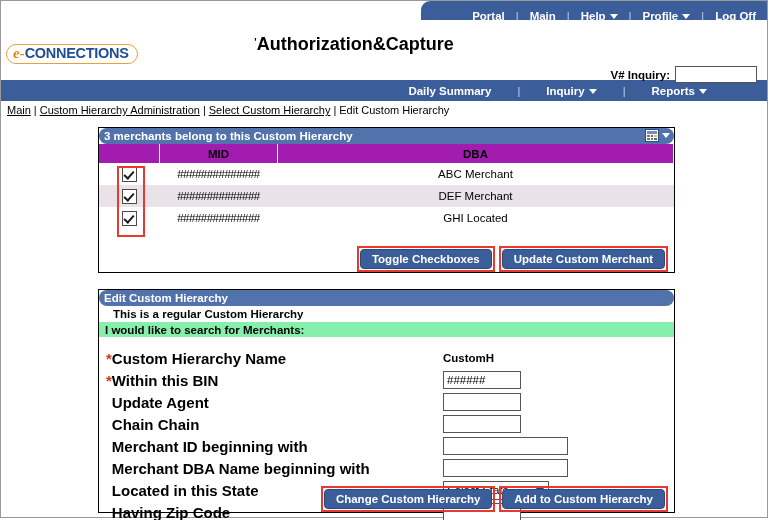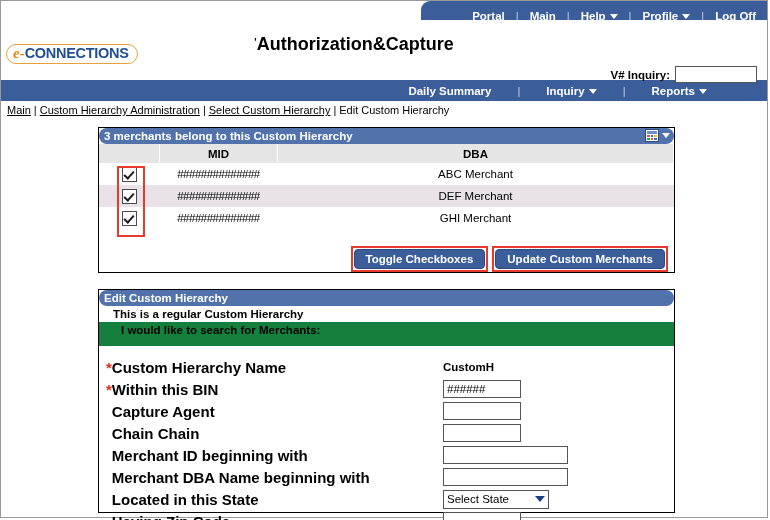--- a/index.html
+++ b/index.html
@@ -225,21 +225,21 @@
     top: 126px;
     width: 577px;
     height: 146px;
   }
   table.mtable {
     width: 100%;
     border-collapse: collapse;
     table-layout: fixed;
   }
   table.mtable th {
-    background: #e5e5e5;
+    background: #a21caf;
     font-size: 11.5px;
     font-weight: bold;
     height: 17px;
     text-align: center;
     border-right: 1px solid #ffffff;
     color: #000000;
   }
   table.mtable th.cbcol { width: 58px; }
   table.mtable th.midcol { width: 115px; }
   table.mtable td {
@@ -321,26 +321,26 @@
   }
   .subtitle-line {
     font-size: 11.5px;
     font-weight: bold;
     height: 16px;
     line-height: 16px;
     padding-left: 14px;
     background: #ffffff;
   }
   .band-tan {
-    background: #15803d;
-    font-size: 11.5px;
-    font-weight: bold;
-    height: 24px;
+    background: #86efac;
+    font-size: 11.5px;
+    font-weight: bold;
+    height: 15px;
     line-height: 16px;
-    padding-left: 22px;
+    padding-left: 6px;
   }
   .form-area { position: relative; padding-top: 10px; }
   .frow {
     display: flex;
     align-items: center;
     height: 22px;
     padding-left: 7px;
   }
   .flabel {
     font-size: 15px;
@@ -465,34 +465,34 @@
           <td>ABC Merchant</td>
         </tr>
         <tr class="alt">
           <td><span class="cb"></span></td>
           <td class="mid-mask">##############</td>
           <td>DEF Merchant</td>
         </tr>
         <tr>
           <td><span class="cb"></span></td>
           <td class="mid-mask">##############</td>
-          <td>GHI Merchant</td>
+          <td>GHI Located</td>
         </tr>
       </tbody>
     </table>
 
     <div id="cb-annot"></div>
 
     <div class="btnrow" style="right:6px; top:118px;">
       <span class="btn-annot">
         <button class="btn">Toggle Checkboxes</button>
       </span>
       <span style="width:4px"></span>
       <span class="btn-annot">
-        <button class="btn">Update Custom Merchants</button>
+        <button class="btn">Update Custom Merchant</button>
       </span>
     </div>
   </div>
 
   <div id="edit-panel" class="panel">
     <div class="panel-title">
       <span>Edit Custom Hierarchy</span>
     </div>
     <div class="subtitle-line">This is a regular Custom Hierarchy</div>
     <div class="band-tan">I would like to search for Merchants:</div>
@@ -503,21 +503,21 @@
         <span class="flabel"><span class="req">*</span><span>Custom Hierarchy Name</span></span>
         <span class="fval">CustomH</span>
       </div>
 
       <div class="frow">
         <span class="flabel"><span class="req">*</span><span>Within this BIN</span></span>
         <input class="fin w-sm" type="text" value="######" style="">
       </div>
 
       <div class="frow">
-        <span class="flabel"><span style="visibility:hidden">*</span><span>Capture Agent</span></span>
+        <span class="flabel"><span style="visibility:hidden">*</span><span>Update Agent</span></span>
         <input class="fin w-sm" type="text" value="" style="">
       </div>
 
       <div class="frow">
         <span class="flabel"><span style="visibility:hidden">*</span><span>Chain Chain</span></span>
         <input class="fin w-sm" type="text" value="" style="">
       </div>
 
       <div class="frow">
         <span class="flabel"><span style="visibility:hidden">*</span><span>Merchant ID beginning with</span></span>
@@ -537,15 +537,24 @@
         </span>
       </div>
 
       <div class="frow">
         <span class="flabel"><span style="visibility:hidden">*</span><span>Having Zip Code</span></span>
         <input class="fin w-sm" type="text" value="" style="">
       </div>
 
     </div>
 
+    <div class="btnrow" style="right:6px; top:196px;">
+      <span class="btn-annot">
+        <button class="btn">Change Custom Hierarchy</button>
+      </span>
+      <span style="width:4px"></span>
+      <span class="btn-annot">
+        <button class="btn">Add to Custom Hierarchy</button>
+      </span>
+    </div>
   </div>
 
 </div>
 
 </body></html>

